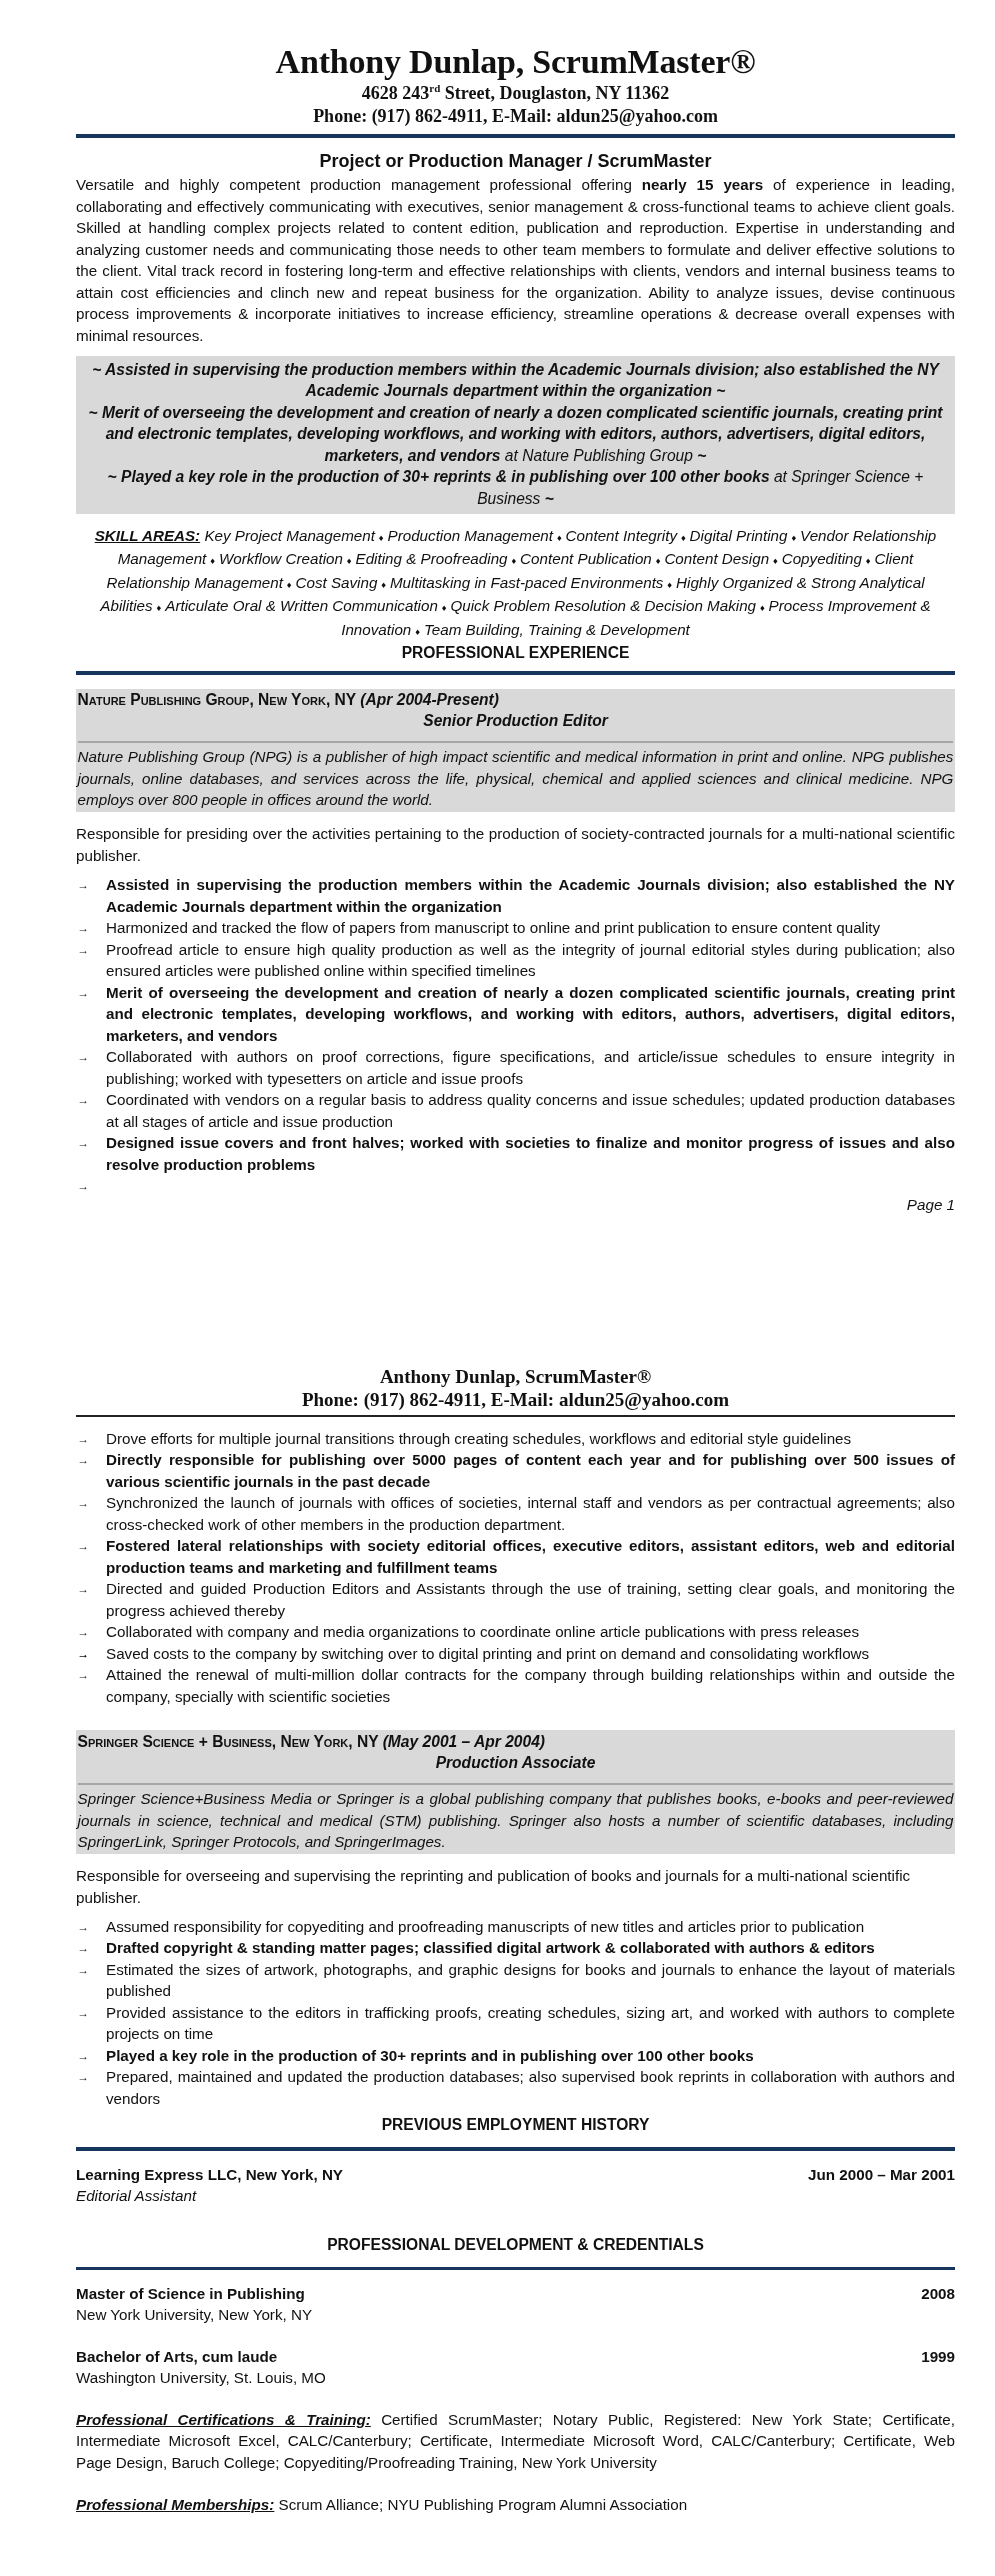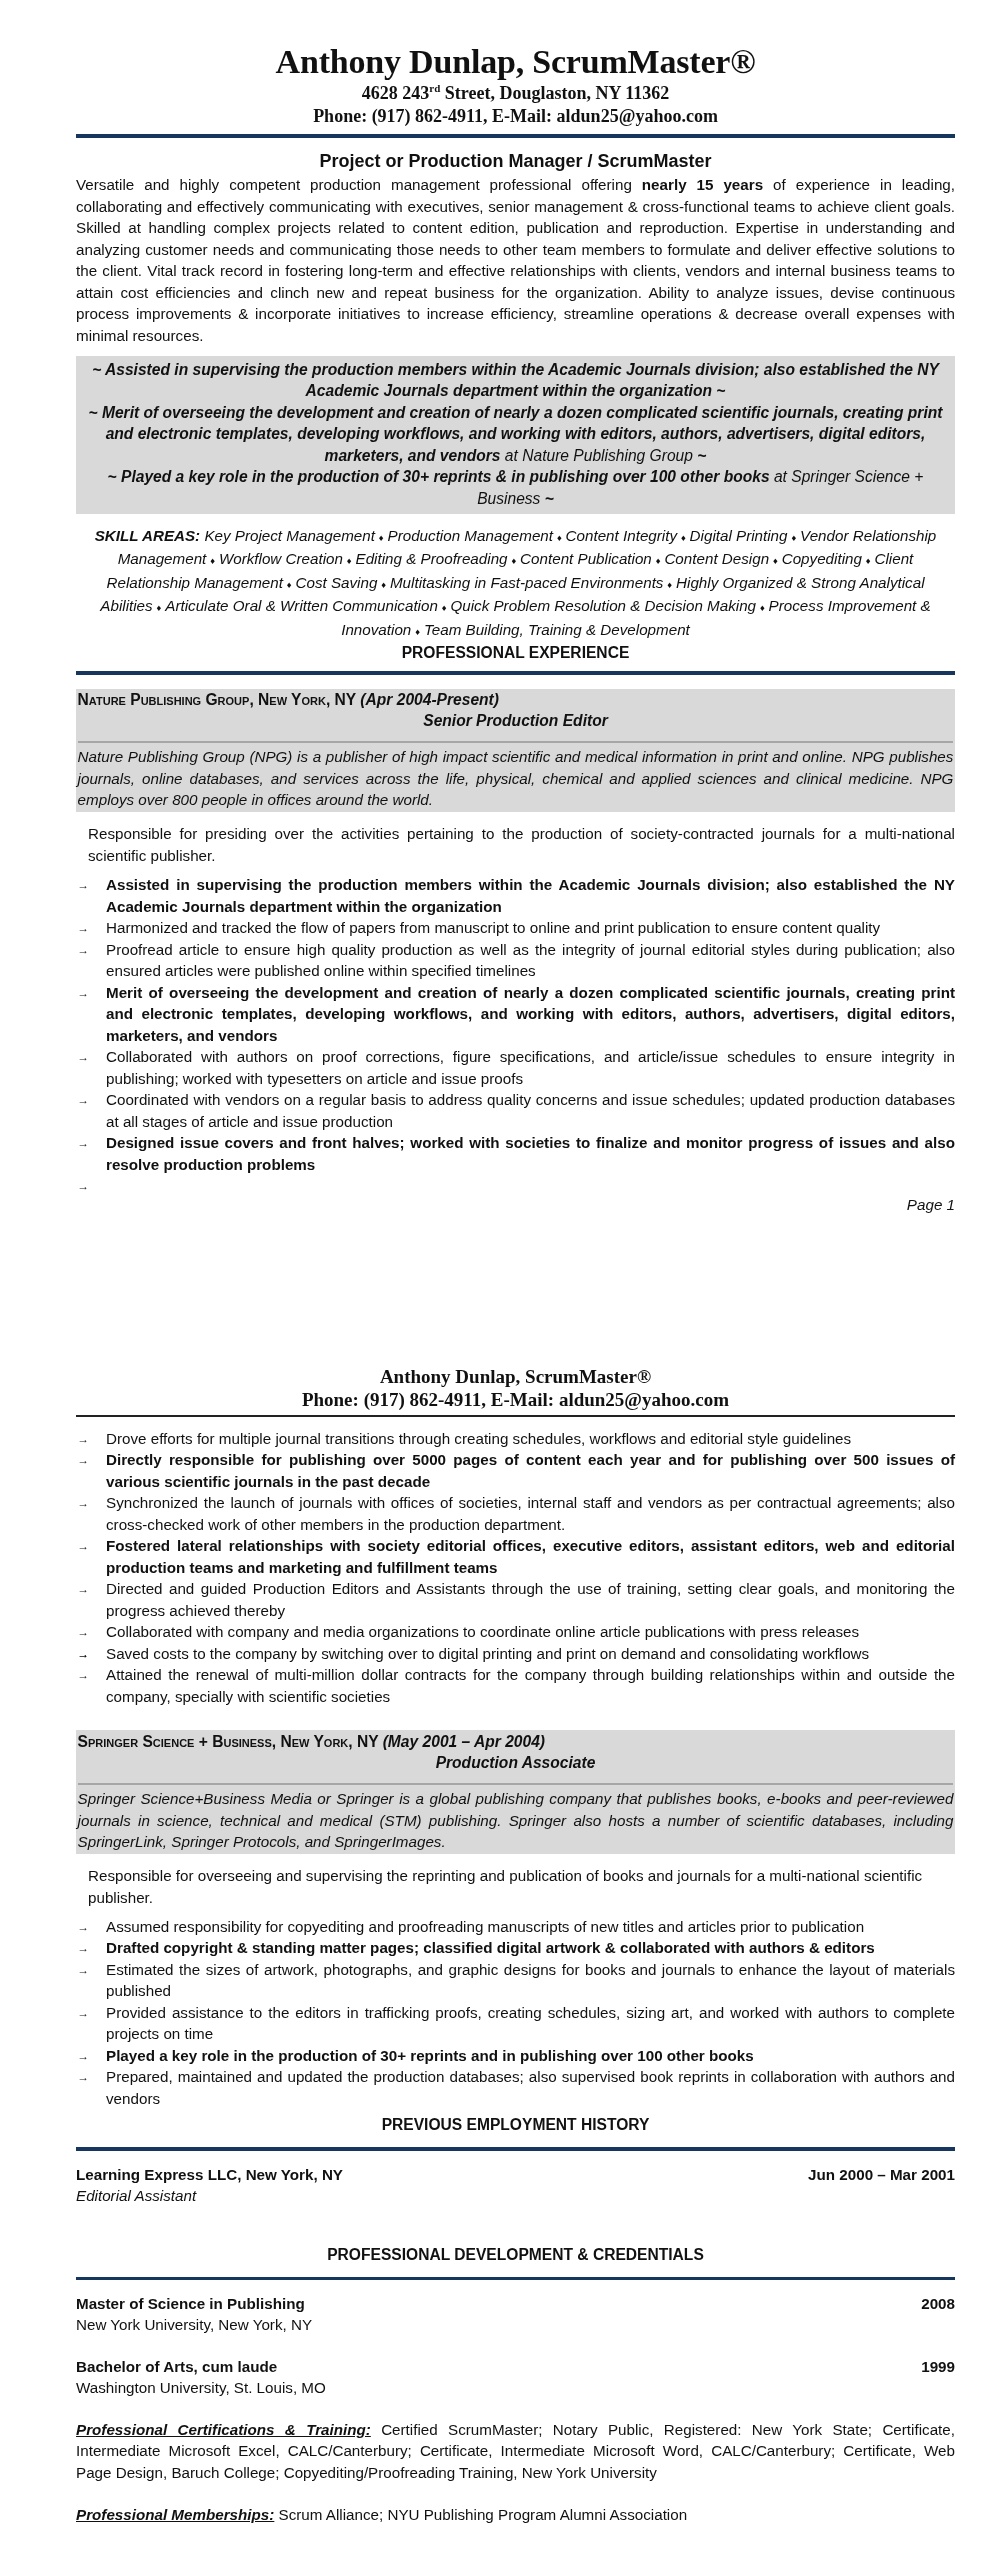--- a/index.html
+++ b/index.html
@@ -69,21 +69,21 @@
     }
     .highlights b { font-weight: bold; }
     .highlights .plain { font-weight: normal; }
     .skills {
       margin-top: 11px;
       text-align: center;
       font-style: italic;
       line-height: 21.5px;
       font-size: 15.2px;
     }
-    .skills .lbl { font-weight: bold; }
+    .skills .lbl { font-weight: bold; text-decoration: underline; }
     .sec-title {
       text-align: center;
       font-weight: bold;
       font-size: 15.6px;
       line-height: 22px;
       margin-top: 0;
     }
     .job-box {
       background: #d9d9d9;
       margin-top: 14px;
@@ -108,21 +108,21 @@
       background: #a6a6a6;
       margin-top: 9.4px;
     }
     .job-desc {
       font-style: italic;
       text-align: justify;
       line-height: 21.5px;
       padding: 3.1px 0 1.6px;
       font-size: 15.2px;
     }
-    .resp { margin-top: 11px; margin-left: 12px; }
+    .resp { margin-top: 11px; }
     ul.bullets { list-style: none; margin-top: 7.8px; }
     ul.bullets li {
       position: relative;
       padding-left: 30px;
       text-align: justify;
       line-height: 21.5px;
     }
     ul.bullets li.bold { font-weight: bold; }
     ul.bullets li .arrow {
       position: absolute;
@@ -227,21 +227,21 @@
 
   <div class="sec-title" style="margin-top:4.7px">PREVIOUS EMPLOYMENT HISTORY</div>
   <div class="rule-navy" style="margin-top:11px"></div>
 
   <div class="row" style="margin-top:12.5px">
     <span>Learning Express LLC, New York, NY</span>
     <span>Jun 2000 – Mar 2001</span>
   </div>
   <div class="sub it">Editorial Assistant</div>
 
-  <div class="sec-title" style="margin-top:38px">PROFESSIONAL DEVELOPMENT &amp; CREDENTIALS</div>
+  <div class="sec-title" style="margin-top:28px">PROFESSIONAL DEVELOPMENT &amp; CREDENTIALS</div>
   <div class="rule-navy" style="margin-top:11px"></div>
 
   <div style="margin-top:12.5px">
     <div class="row">
         <span>Master of Science in Publishing</span>
         <span>2008</span>
       </div>
     <div class="sub">New York University, New York, NY</div>
   </div>
   <div style="margin-top:21px">

